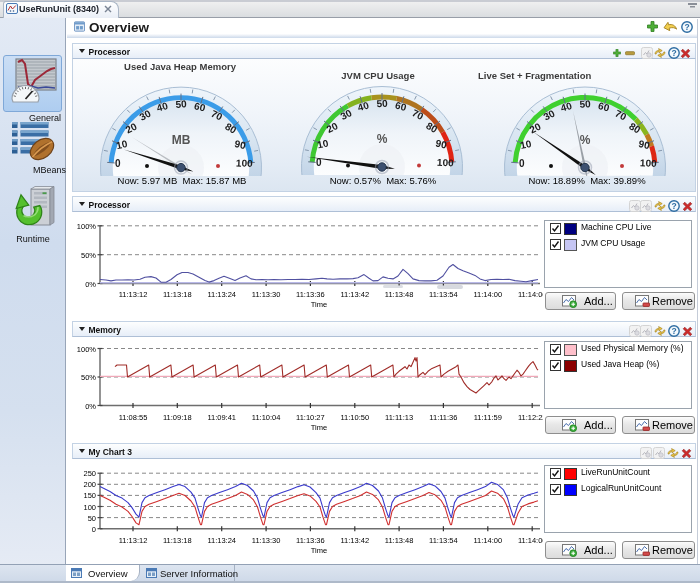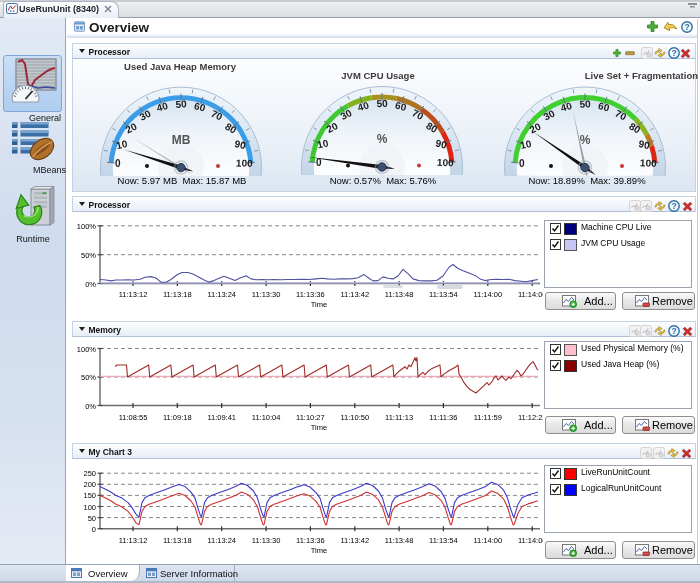--- a/index.html
+++ b/index.html
@@ -144,21 +144,21 @@
 <svg style="position:absolute;left:668px;top:47px" width="12" height="12" viewBox="0 0 12 12">
     <circle cx="6" cy="6" r="5.2" fill="#f4f9fd" stroke="#2d6ca2" stroke-width="1.4"></circle>
     <text x="6" y="9" font-size="8.5" font-weight="bold" fill="#2d6ca2" text-anchor="middle" font-family="Liberation Sans, sans-serif">?</text>
   </svg>
 <svg style="position:absolute;left:680px;top:48px" width="11" height="11" viewBox="0 0 11 11">
     <path d="M1.2 2.8 L2.8 1.2 L5.5 3.9 L8.2 1.2 L9.8 2.8 L7.1 5.5 L9.8 8.2 L8.2 9.8 L5.5 7.1 L2.8 9.8 L1.2 8.2 L3.9 5.5 Z" fill="#cd2a2a" stroke="#8e1b1b" stroke-width="0.6"></path>
   </svg>
 <div style="position:absolute;left:72px;top:59px;width:624px;height:133px;background:linear-gradient(#fcfdfe,#f1f5fa 40%,#e4ecf5 80%,#dce6f1);border:1px solid #c3d2e4;border-top:none;box-sizing:border-box"></div>
 <div style="position:absolute;left:70px;top:61px;width:220px;text-align:center;font-size:9.5px;font-weight:bold;color:#3a3a3a">Used Java Heap Memory</div>
 <div style="position:absolute;left:268px;top:70px;width:220px;text-align:center;font-size:9.5px;font-weight:bold;color:#3a3a3a">JVM CPU Usage</div>
-<div style="position:absolute;left:478px;top:70px;width:220px;text-align:right;font-size:9.5px;font-weight:bold;color:#3a3a3a">Live Set + Fragmentation</div>
+<div style="position:absolute;left:478px;top:70px;width:220px;text-align:left;font-size:9.5px;font-weight:bold;color:#3a3a3a">Live Set + Fragmentation</div>
 <svg style="position:absolute;left:84px;top:85px" width="194" height="91" viewBox="0 0 194 91">
     <defs>
 <linearGradient id="gl1" x1="0" y1="0" x2="0" y2="1">
 <stop offset="0" stop-color="#eff5fb"></stop>
         <stop offset="0.55" stop-color="#d8e5f1"></stop>
         <stop offset="1" stop-color="#bfd2e6"></stop>
 </linearGradient>
 <linearGradient id="fa1" x1="0" y1="0" x2="0" y2="1">
 <stop offset="0" stop-color="#d8e4f0"></stop>
         <stop offset="0.45" stop-color="#eff4f9"></stop>

